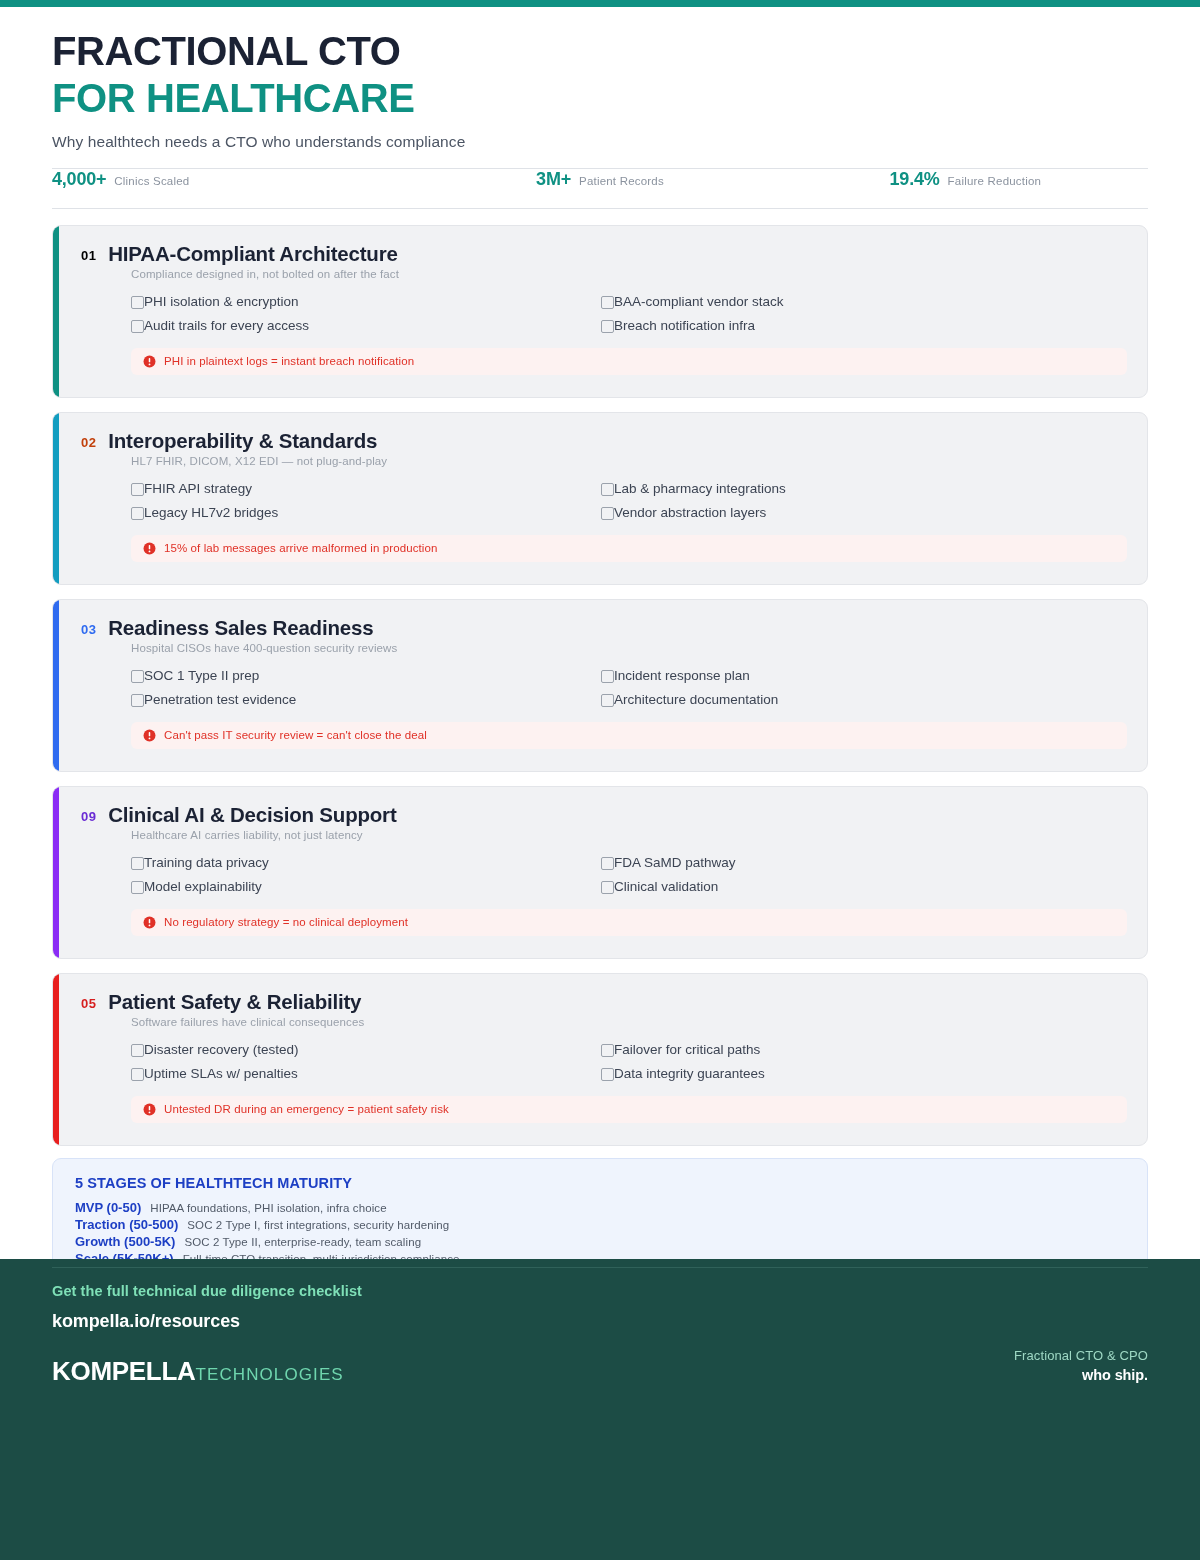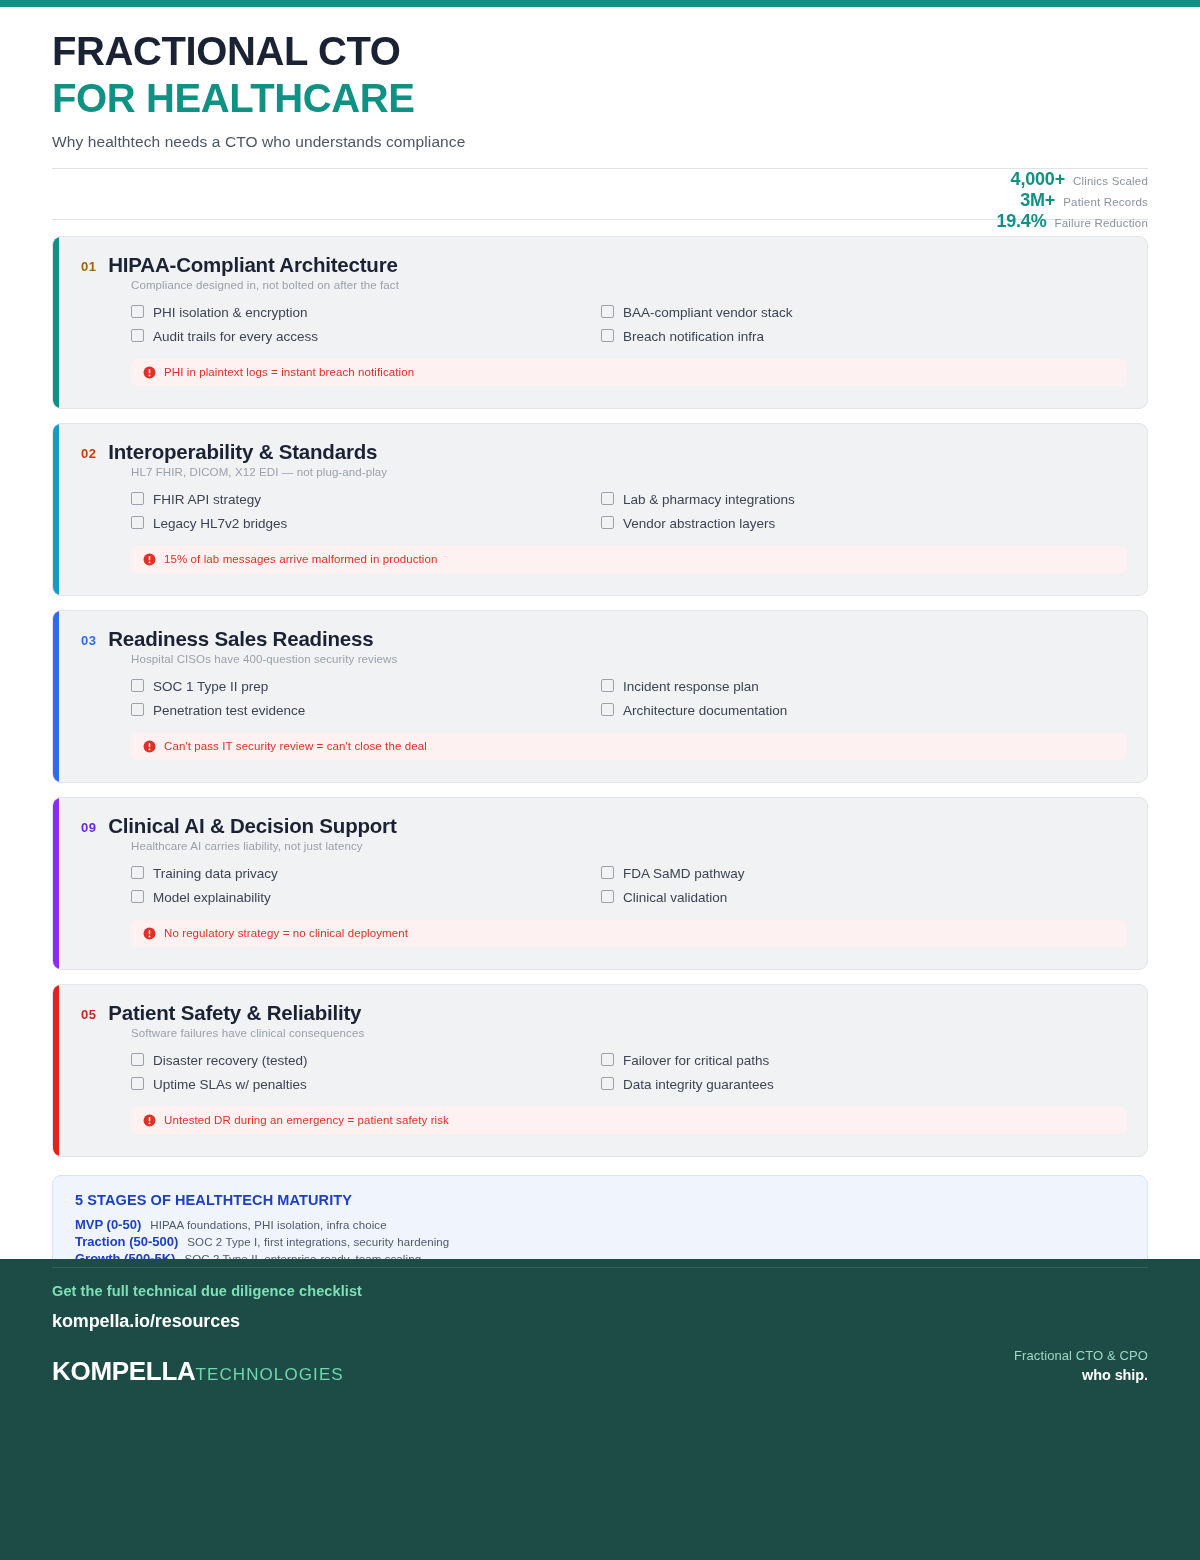--- a/index.html
+++ b/index.html
@@ -53,23 +53,22 @@
     margin-top: 12px;
     letter-spacing: 0.1px;
   }
 
   
   .stats {
     margin: 17px 52px 0 52px;
     border-top: 1px solid #dfe2e7;
     border-bottom: 1px solid #dfe2e7;
     display: flex;
-    align-items: flex-end;
-    height: 52px;
-    flex-direction: column;
+    align-items: flex-start;
+    height: 41px;
   }
   .stat {
     flex: 1 1 0;
     display: flex;
     align-items: baseline;
     gap: 8px;
   }
   .stat.center { justify-content: center; }
   .stat.right  { justify-content: center; }
   .stat-value {
@@ -134,22 +133,21 @@
   .check-grid {
     margin: 14px 0 0 56px;
     display: grid;
     grid-template-columns: 1fr 1fr;
     row-gap: 9px;
     column-gap: 0;
     max-width: 940px;
   }
   .check-item {
     display: flex;
-    align-items: flex-start;
-    gap: 9px;
+    align-items: flex-end;
     font-size: 13.5px;
     color: #3c4453;
   }
   .checkbox {
     width: 13px;
     height: 13px;
     border: 1.3px solid #9ba2ac;
     border-radius: 2px;
     background: transparent;
     flex: 0 0 auto;
@@ -172,21 +170,21 @@
     flex: 0 0 auto;
   }
   .warn-text {
     font-size: 11.5px;
     color: #e03127;
     letter-spacing: 0.1px;
   }
 
   
   .maturity {
-    margin: 18px 52px 0 52px;
+    margin: 12px 52px 0 52px;
     background: #eff4fd;
     border: 1px solid #d8e3f8;
     border-radius: 9px;
     padding: 16px 36px 17px 22px;
   }
   .maturity-title {
     font-size: 14.5px;
     font-weight: bold;
     color: #1d3fc4;
     letter-spacing: 0.1px;
@@ -304,21 +302,21 @@
       <span class="stat-value">19.4%</span>
       <span class="stat-label">Failure Reduction</span>
     </div>
   </div>
 
   <div class="cards">
 
     <div class="card">
       <div class="card-accent" style="background:#0f9183"></div>
       <div class="card-head">
-        <span class="card-num" style="color:#a16207">01</span>
+        <span class="card-num" style="color:#000000">01</span>
         <span class="card-title">HIPAA-Compliant Architecture</span>
       </div>
       <div class="card-sub">Compliance designed in, not bolted on after the fact</div>
       <div class="check-grid">
         <div class="check-item">
           <span class="checkbox"></span>
           <span>PHI isolation &amp; encryption</span>
         </div>
         <div class="check-item">
           <span class="checkbox"></span>

